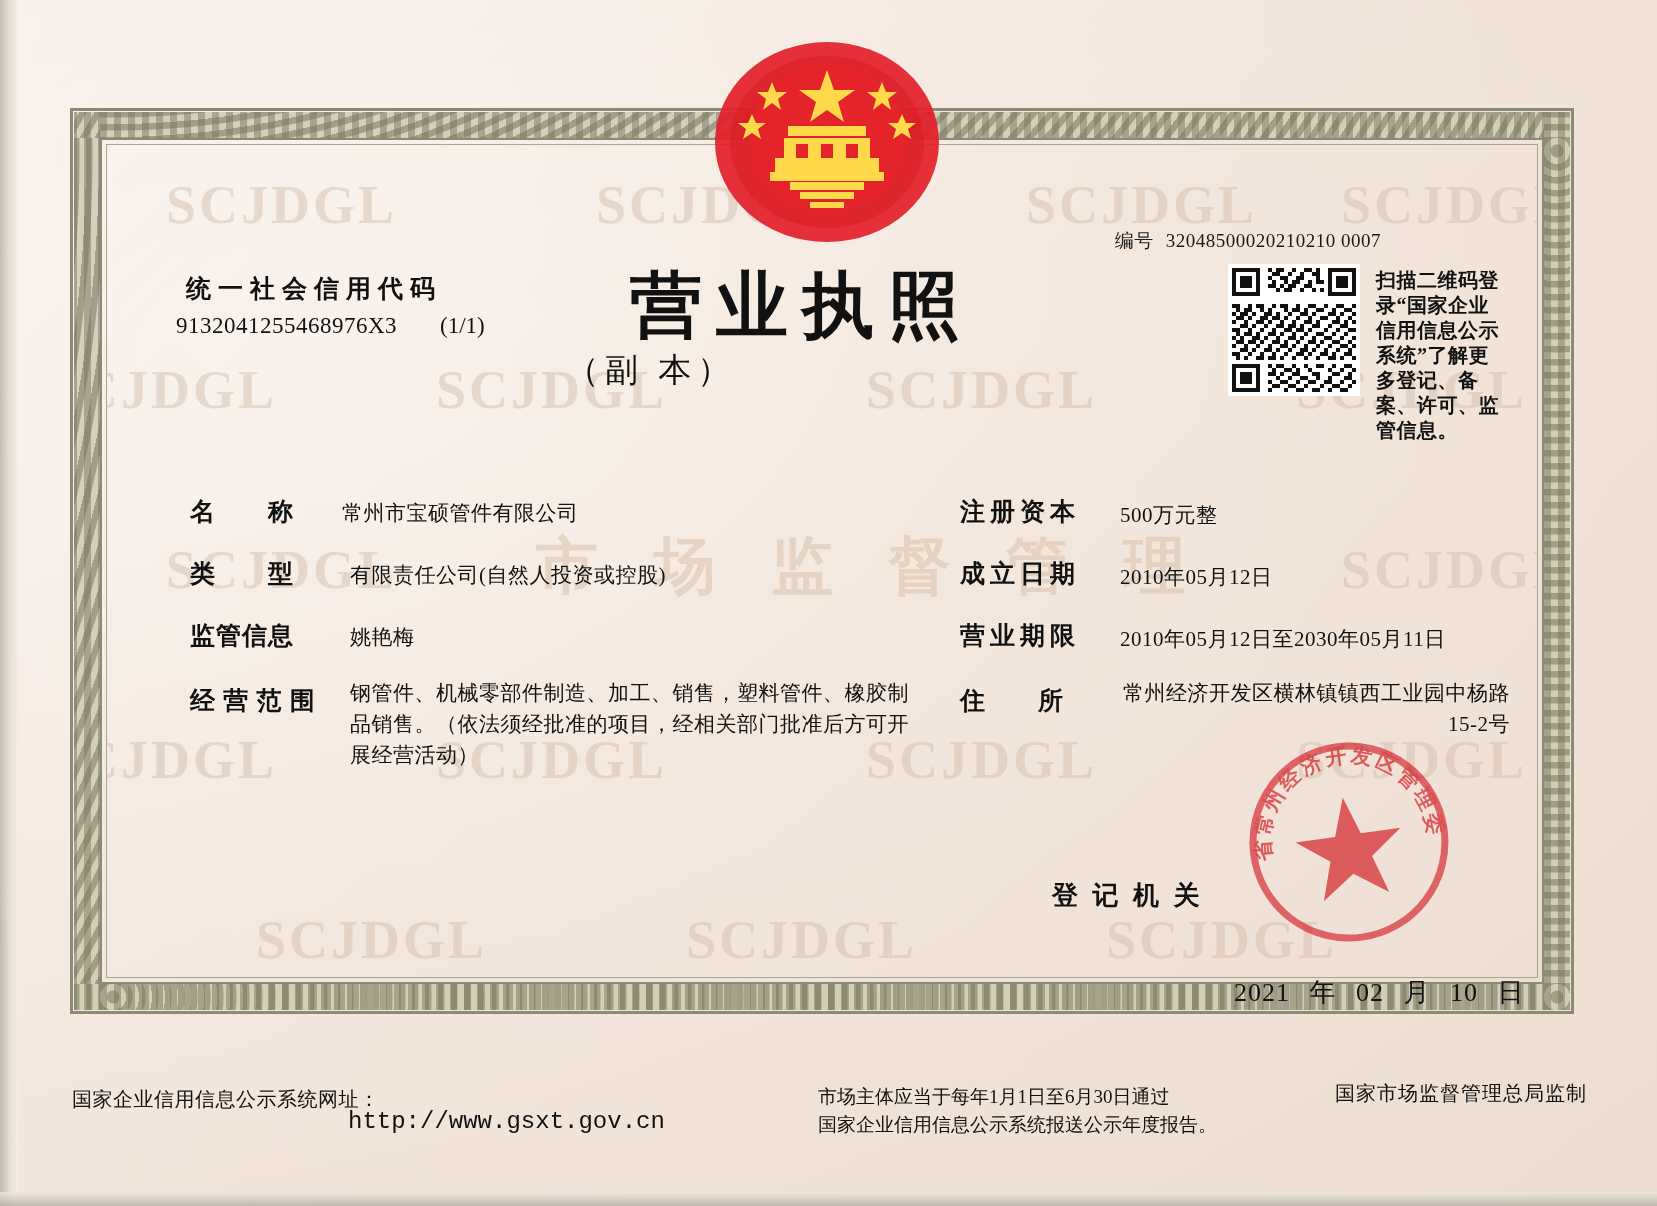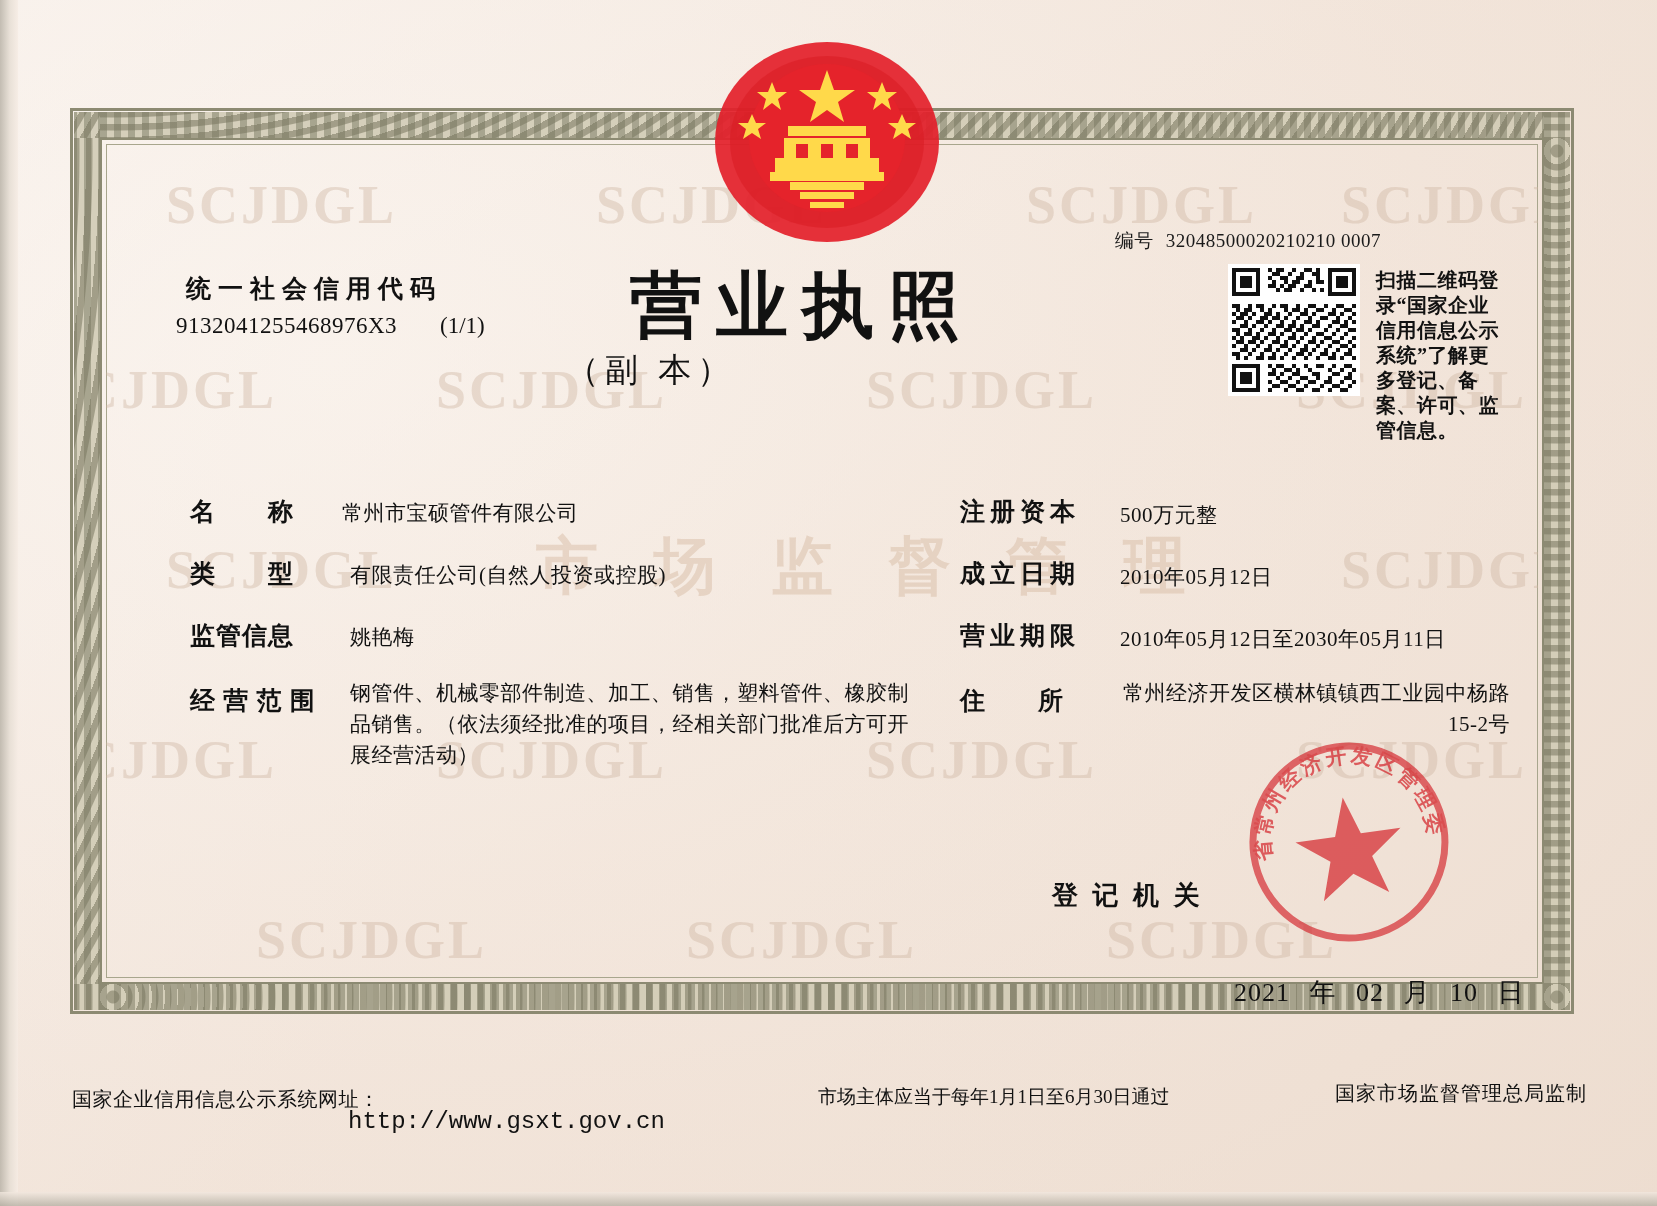--- a/index.html
+++ b/index.html
@@ -700,16 +700,17 @@
     <span>02</span>
     <span>月</span>
     <span>10</span>
     <span>日</span>
   </div>
 
   <div class="footer-left">国家企业信用信息公示系统网址：</div>
   <div class="footer-url">http://www.gsxt.gov.cn</div>
   <div class="footer-center">
     <div>市场主体应当于每年1月1日至6月30日通过</div>
+    <div>国家企业信用信息公示系统报送公示年度报告。</div>
   </div>
   <div class="footer-right">国家市场监督管理总局监制</div>
 
 </div>
 
 </body></html>

